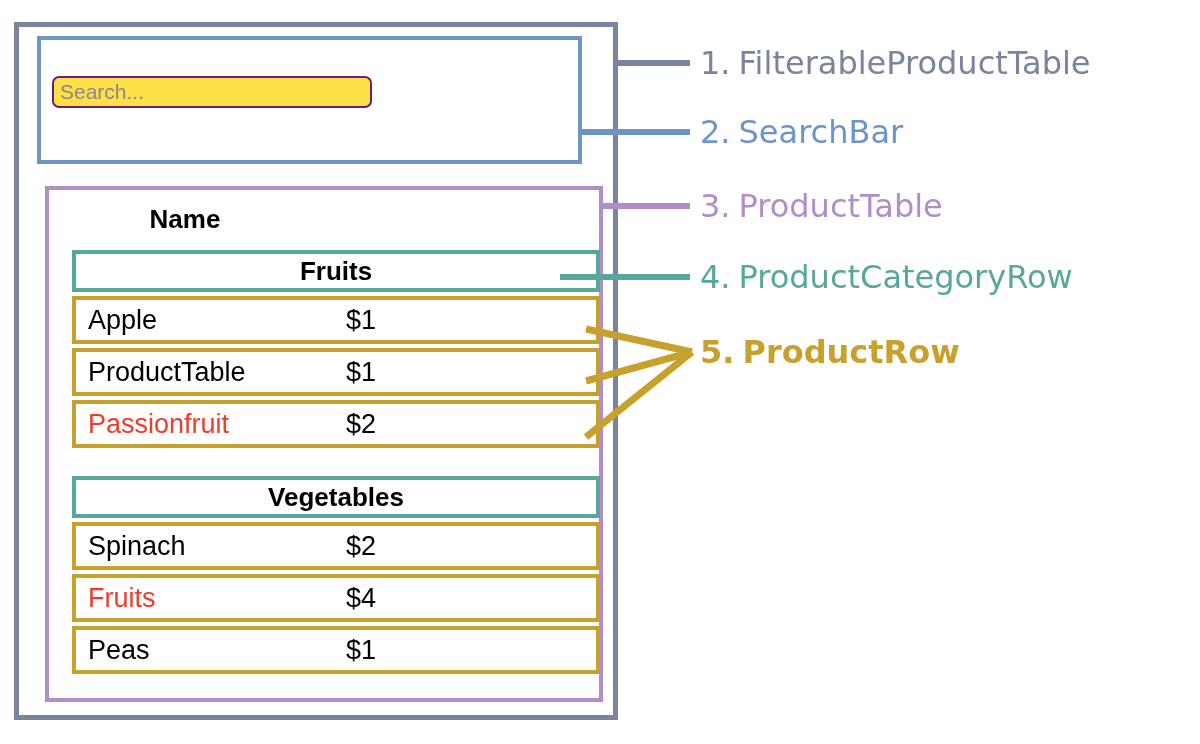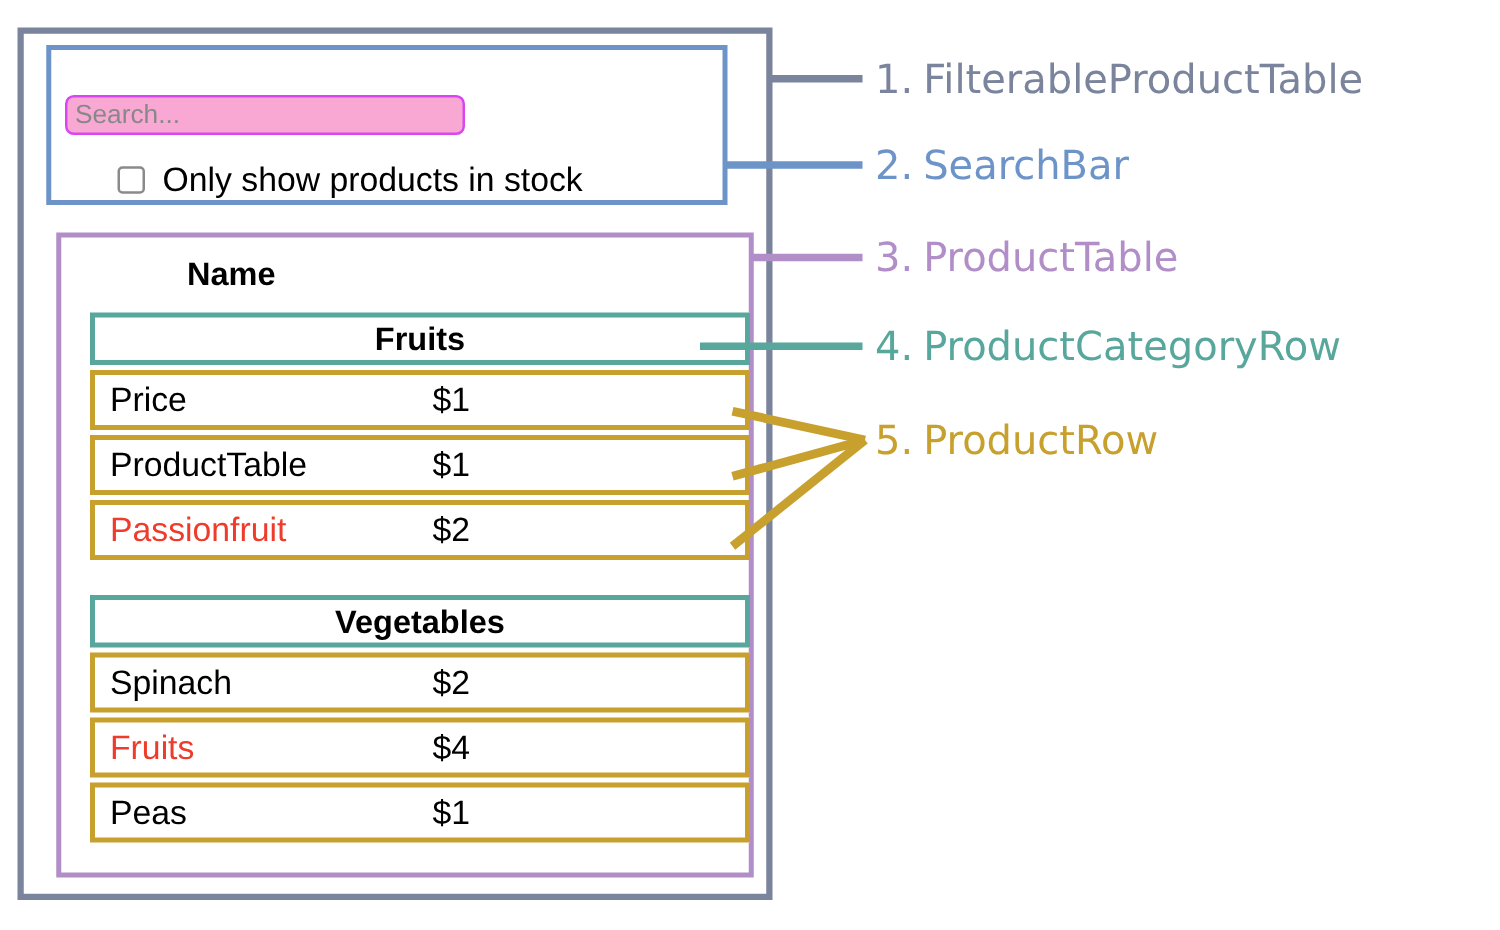--- a/index.html
+++ b/index.html
@@ -56,24 +56,24 @@
     box-sizing: border-box;
     background: #ffffff;
     z-index: 3;
   }
   .search-input {
     position: absolute;
     left: 52px;
     top: 76px;
     width: 320px;
     height: 32px;
-    border: 2px solid #d946ef;
+    border: 2px solid #701a75;
     border-radius: 7px;
     box-sizing: border-box;
-    background: #f9a8d4;
+    background: #fde047;
     font-family: "Liberation Sans", sans-serif;
     font-size: 21px;
     color: #222222;
     padding: 0 6px;
     line-height: 28px;
     z-index: 4;
   }
   .search-input::placeholder { color: #888888; opacity: 1; }
 
   .stock-filter-row {
@@ -224,39 +224,35 @@
     <line x1="586" y1="381" x2="692" y2="352" stroke="#c8a02e" stroke-width="7"></line>
     <line x1="586" y1="437" x2="692" y2="352" stroke="#c8a02e" stroke-width="7"></line>
   </svg>
 
   <div class="filterable-table"></div>
 
   <div class="search-bar"></div>
 
   <input class="search-input" type="text" placeholder="Search..." value="" style="">
 
-  <div class="stock-filter-row">
-    <span class="checkbox-box"></span>
-    <span class="stock-filter-label">Only show products in stock</span>
-  </div>
 
   <div class="product-table"></div>
 
   <div class="table-head">
     <span class="th th-name">Name</span>
   </div>
 
   <div class="rows-area">
 
     <div class="category-row">
       <span class="category-label">Fruits</span>
     </div>
 
     <div class="product-row">
-      <span class="cell-name">Price</span>
+      <span class="cell-name">Apple</span>
       <span class="cell-price">$1</span>
     </div>
 
     <div class="product-row">
       <span class="cell-name">ProductTable</span>
       <span class="cell-price">$1</span>
     </div>
 
     <div class="product-row">
       <span class="cell-name out-of-stock">Passionfruit</span>
@@ -295,17 +291,17 @@
   </div>
 
   <div class="legend-item" style="left:700px; top:187px; color:#b28ec9;">
     <span class="legend-num">3.</span><span>ProductTable</span>
   </div>
 
   <div class="legend-item" style="left:700px; top:258px; color:#58a79c;">
     <span class="legend-num">4.</span><span>ProductCategoryRow</span>
   </div>
 
-  <div class="legend-item" style="left:700px; top:333px; color:#c8a02e;">
+  <div class="legend-item" style="left:700px; top:333px; color:#c8a02e;font-weight:bold;">
     <span class="legend-num">5.</span><span>ProductRow</span>
   </div>
 
 </div>
 
 </body></html>

